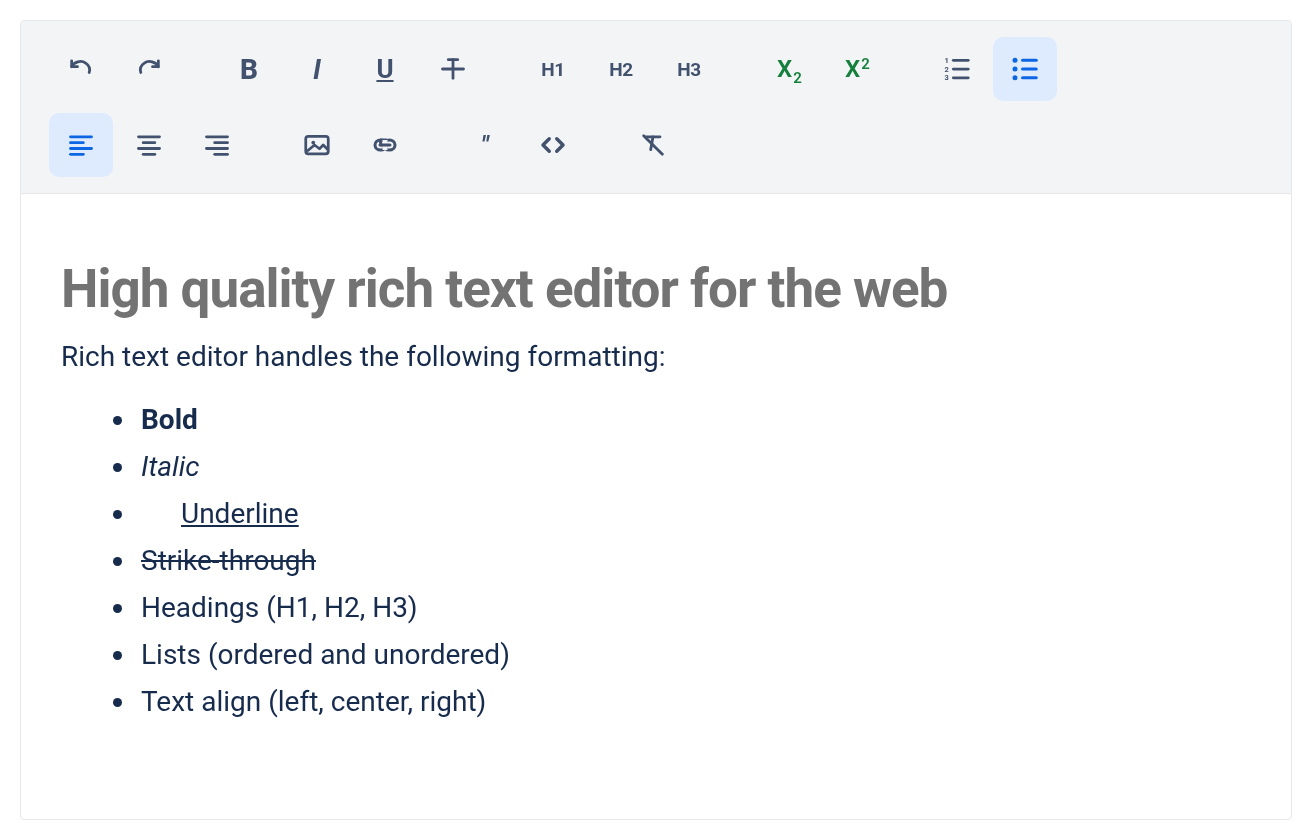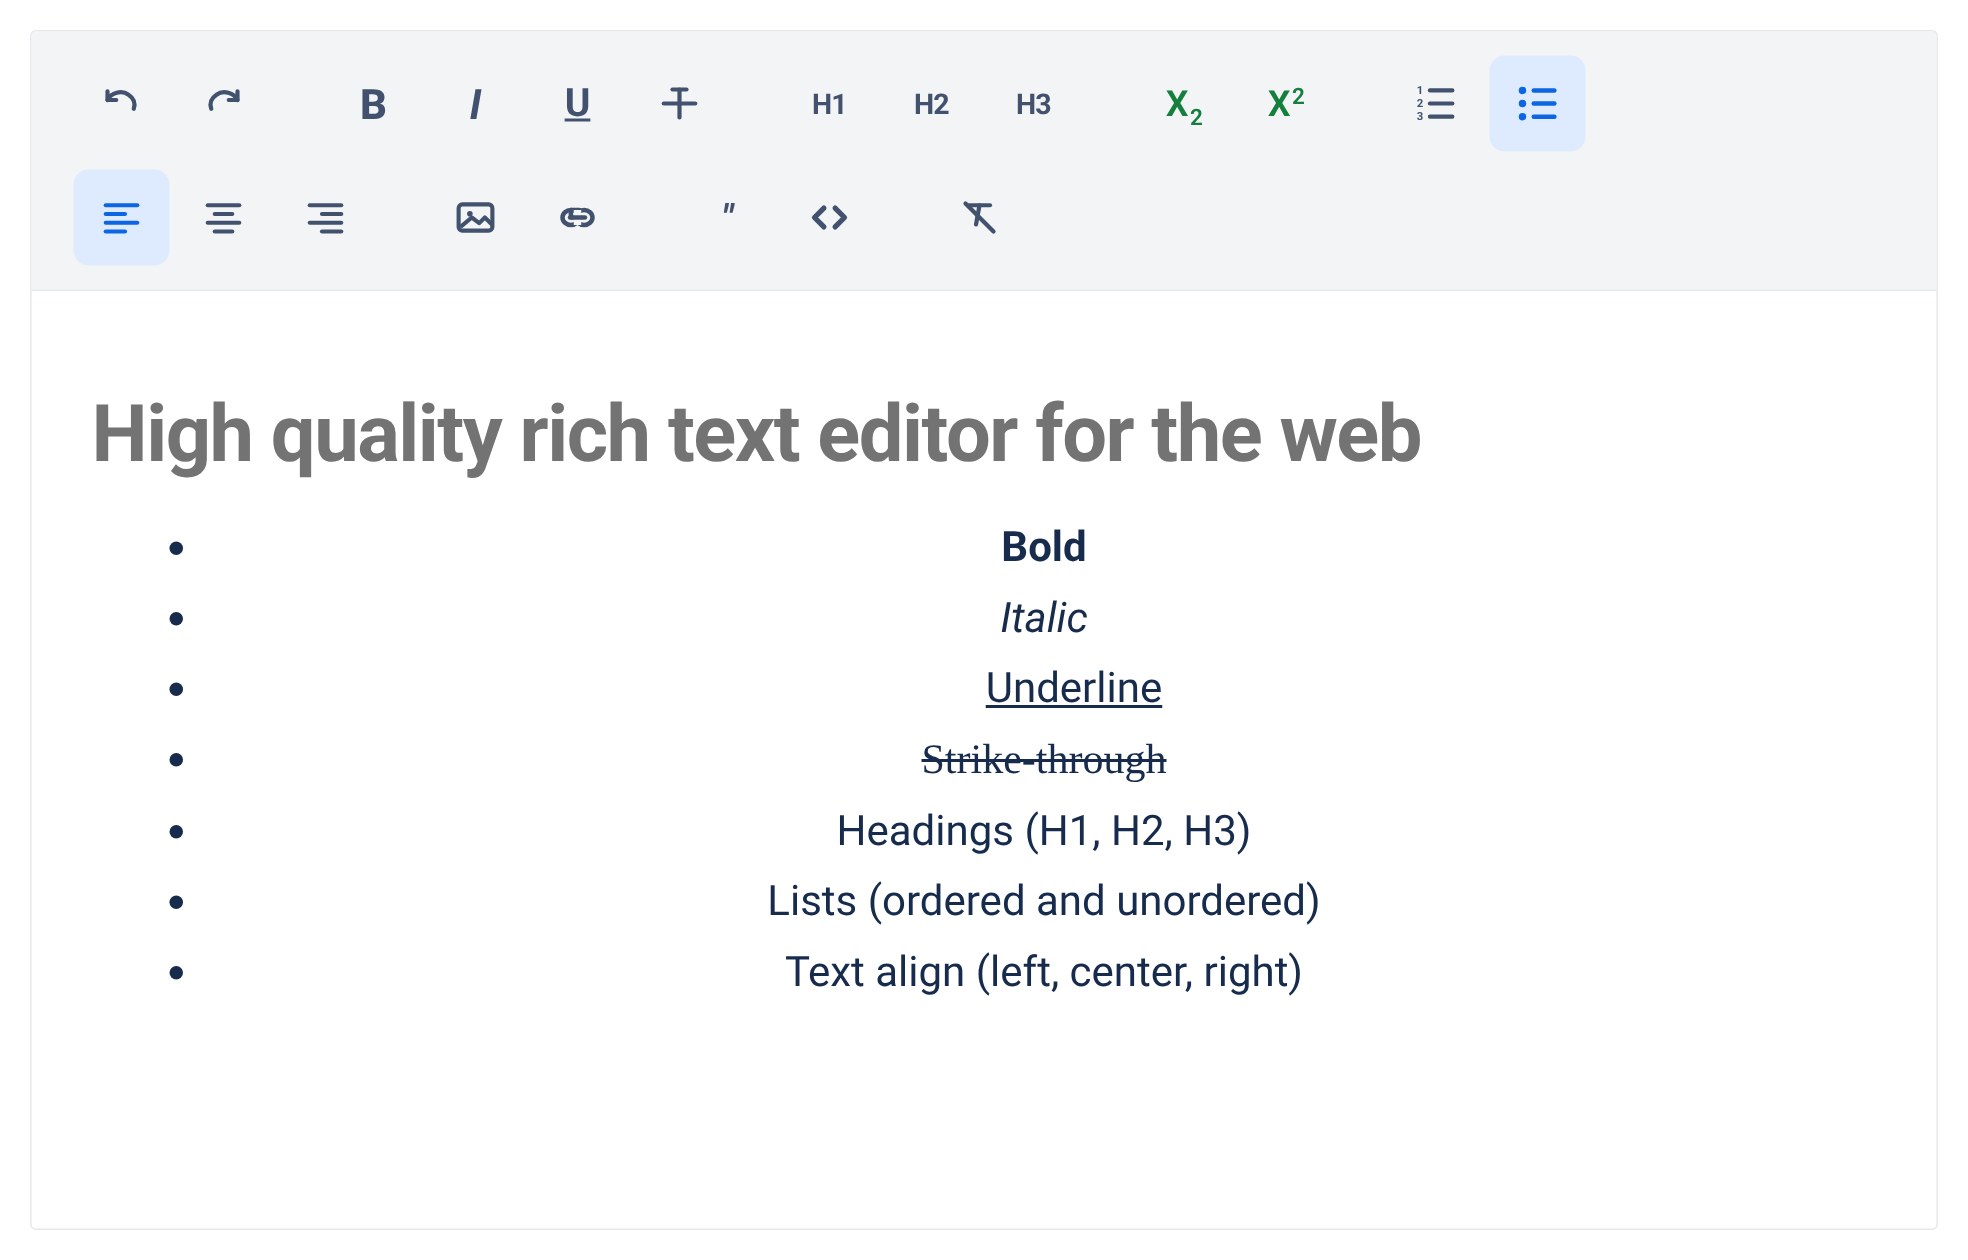--- a/index.html
+++ b/index.html
@@ -85,26 +85,25 @@
     color: #172B4D;
   }
   .content ul {
     font-size: 28px;
     padding-left: 76px;
     color: #172B4D;
   }
   .content ul li {
     margin: 14px 0;
     padding-left: 4px;
-    text-align: center;
   }
   .b { font-weight:700; }
   .i { font-style:italic; }
   .u { text-decoration: underline; margin-left: 40px; }
-  .s { text-decoration: line-through; font-family: Liberation Serif, serif; }
+  .s { text-decoration: line-through; }
 </style>
 </head>
 <body>
 
 <div class="editor-container">
 
   <div class="toolbar">
     <div class="toolbar-row">
 
       <div class="btn">
@@ -255,20 +254,21 @@
           <line x1="6" y1="5" x2="18" y2="5" stroke="#42526E" stroke-width="2.4" stroke-linecap="round"></line>
           <line x1="12" y1="5" x2="10" y2="16" stroke="#42526E" stroke-width="2.4" stroke-linecap="round"></line>
           <line x1="4" y1="4" x2="20" y2="20" stroke="#42526E" stroke-width="2.4" stroke-linecap="round"></line>
         </svg>
       </div>
     </div>
   </div>
 
   <div class="content">
     <h1>High quality rich text editor for the web</h1>
+    <p>Rich text editor handles the following formatting:</p>
     <ul id="content-list">
         <li><span class="b">Bold</span></li>
         <li><span class="i">Italic</span></li>
         <li><span class="u">Underline</span></li>
         <li><span class="s">Strike-through</span></li>
         <li><span>Headings (H1, H2, H3)</span></li>
         <li><span>Lists (ordered and unordered)</span></li>
         <li><span>Text align (left, center, right)</span></li>
       </ul>
   </div>

